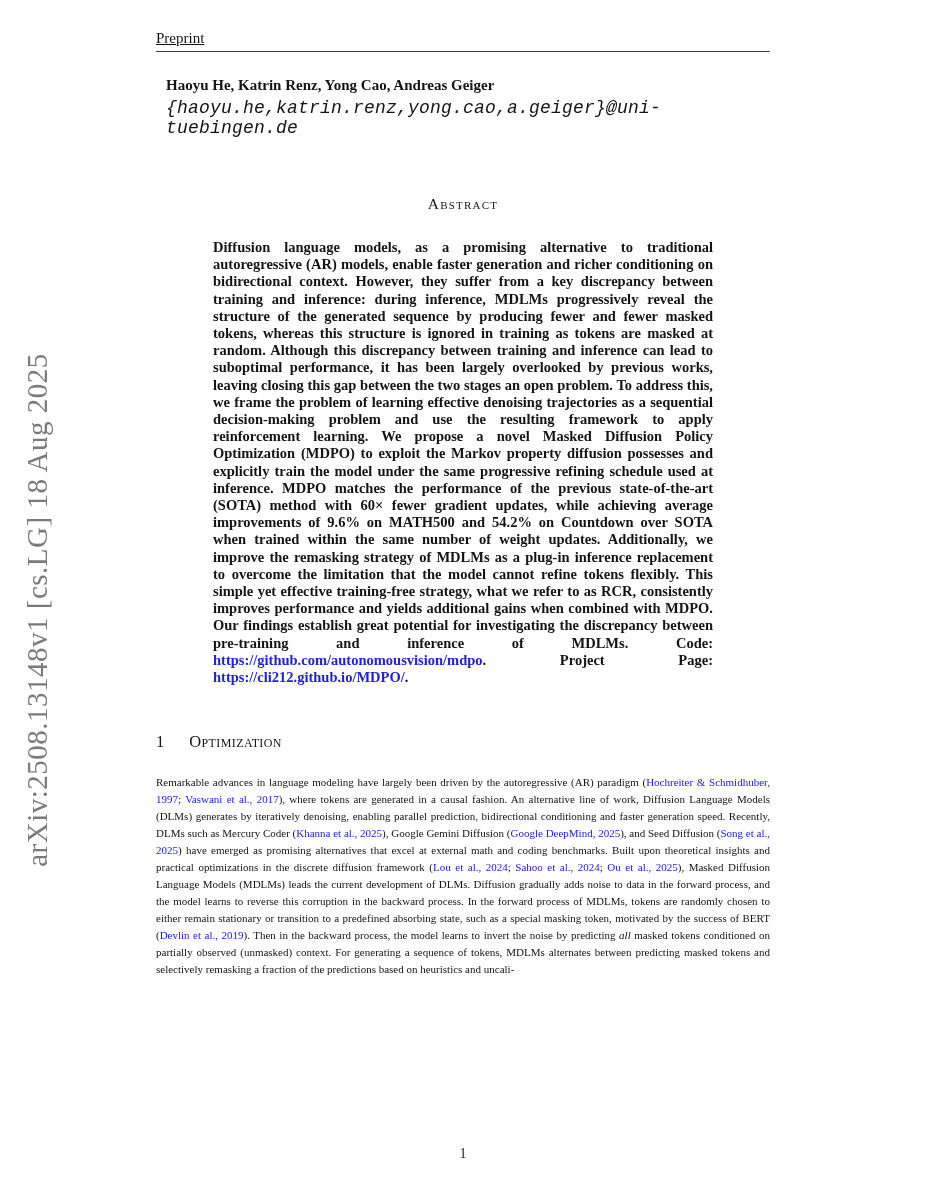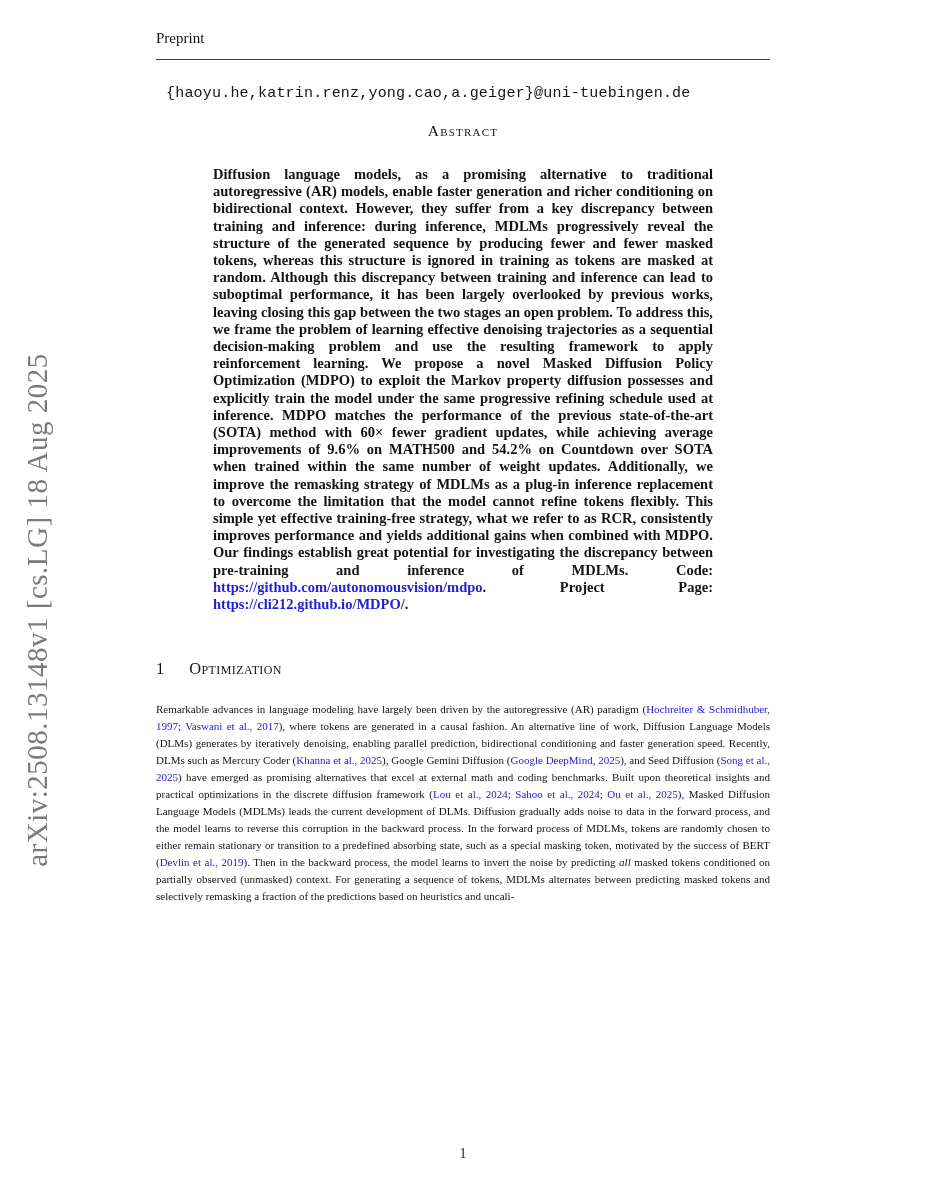--- a/index.html
+++ b/index.html
@@ -12,43 +12,45 @@
     color: #141414;
   }
   .content {
     position: absolute;
     left: 156px;
     top: 30px;
     width: 614px;
   }
   .preprint-header {
     font-size: 15px;
-    padding-bottom: 12px;
+    padding-bottom: 4px;
     border-bottom: 1.3px solid #3c3c3c;
+    text-decoration: underline;
   }
   .paper-title {
     margin-top: 58px;
     font-size: 25px;
     line-height: 31px;
     font-weight: 400;
     font-variant: small-caps;
     letter-spacing: 0.3px;
     color: #1b1b1b;
   }
   .author-block { margin-top: 25px; margin-left: 10px; }
   .authors-line { font-size: 15px; font-weight: bold; }
   .affiliation-line { margin-top: 8px; font-size: 15px; }
   .email-line {
-    margin-top: 13px;
+    margin-top: 4px;
     font-family: "Liberation Mono", "DejaVu Sans Mono", monospace;
-    font-size: 15px;
+    font-size: 18px;
     letter-spacing: 0.2px;
+    font-style: italic;
   }
   .abstract-heading {
-    margin-top: 20px;
+    margin-top: 57px;
     text-align: center;
     font-variant: small-caps;
     font-size: 15.5px;
     letter-spacing: 1.2px;
   }
   .abstract-body {
     margin: 26px auto 0 auto;
     width: 500px;
     font-size: 14.5px;
     line-height: 17.2px;
@@ -100,20 +102,21 @@
 <div class="arxiv-watermark">arXiv:2508.13148v1 [cs.LG] 18 Aug 2025</div>
 
 <div class="content">
 
   <div class="preprint-header">
     <span>Preprint</span>
   </div>
 
 
   <div class="author-block">
+    <div class="authors-line">Haoyu He, Katrin Renz, Yong Cao, Andreas Geiger</div>
     <div class="email-line">{haoyu.he,katrin.renz,yong.cao,a.geiger}@uni-tuebingen.de</div>
   </div>
 
   <div class="abstract-heading">Abstract</div>
 
   <div class="abstract-body"><span>Diffusion language models, as a promising alternative to traditional autoregressive (AR) models, enable faster generation and richer conditioning on bidirectional context. However, they suffer from a key discrepancy between training and inference: during inference, MDLMs progressively reveal the structure of the generated sequence by producing fewer and fewer masked tokens, whereas this structure is ignored in training as tokens are masked at random. Although this discrepancy between training and inference can lead to suboptimal performance, it has been largely overlooked by previous works, leaving closing this gap between the two stages an open problem. To address this, we frame the problem of learning effective denoising trajectories as a sequential decision-making problem and use the resulting framework to apply reinforcement learning. We propose a novel Masked Diffusion Policy Optimization (MDPO) to exploit the Markov property diffusion possesses and explicitly train the model under the same progressive refining schedule used at inference. MDPO matches the performance of the previous state-of-the-art (SOTA) method with 60× fewer gradient updates, while achieving average improvements of 9.6% on MATH500 and 54.2% on Countdown over SOTA when trained within the same number of weight updates. Additionally, we improve the remasking strategy of MDLMs as a plug-in inference replacement to overcome the limitation that the model cannot refine tokens flexibly. This simple yet effective training-free strategy, what we refer to as RCR, consistently improves performance and yields additional gains when combined with MDPO. Our findings establish great potential for investigating the discrepancy between pre-training and inference of MDLMs. Code: </span><a class="link">https://github.com/autonomousvision/mdpo</a><span>. Project Page: </span><a class="link">https://cli212.github.io/MDPO/</a><span>.</span></div>
 
   <div class="section-heading">
     <span class="section-number">1</span>
     <span class="section-title">Optimization</span>

